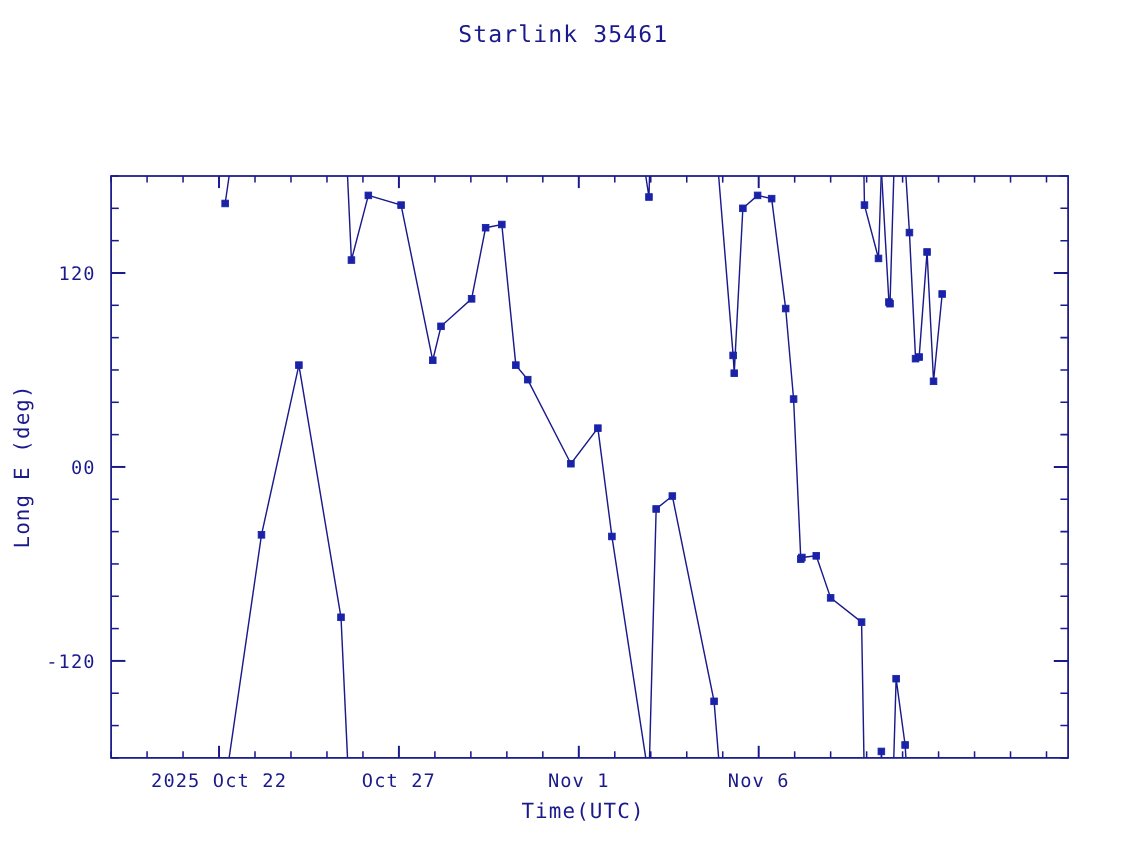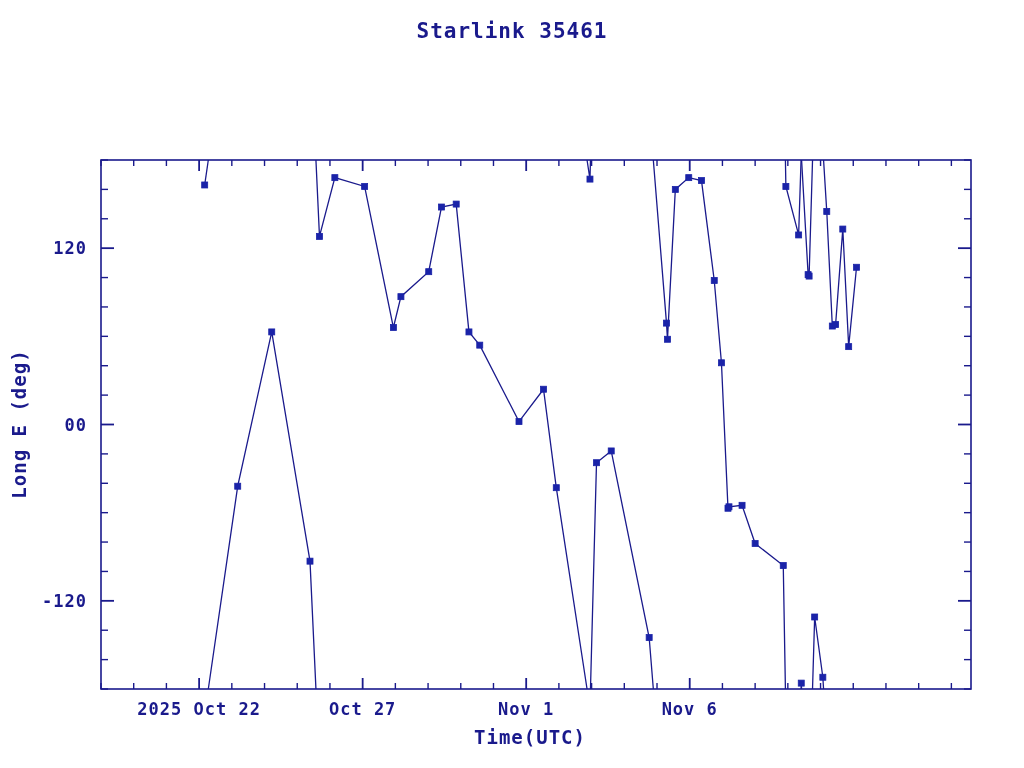--- a/index.html
+++ b/index.html
@@ -1,21 +1,21 @@
 <!DOCTYPE html>
 <html><head>
 <meta charset="utf-8">
 <style>
   html,body{margin:0;padding:0;}
   body{
     width:1024px;height:768px;background:#ffffff;
     font-family:"DejaVu Sans Mono","Liberation Mono",monospace;
     overflow:hidden;position:relative;
   }
-  #chart-root{position:absolute;left:0;top:0;width:851px;height:768px;font-weight:bold;}
+  #chart-root{position:absolute;left:0;top:0;width:851px;height:768px;}
   svg{display:block;}
   .axis-line{stroke:#1a1a8c;stroke-width:1.6;fill:none;}
   .tick{stroke:#1a1a8c;stroke-width:1.4;}
   .tick-major{stroke:#1a1a8c;stroke-width:1.8;}
   .txt{fill:#1a1a8c;font-family:"DejaVu Sans Mono","Liberation Mono",monospace;}
   .title-txt{font-size:21px;letter-spacing:1px;}
   .axis-title{font-size:19px;letter-spacing:1px;}
   .ticklabel{font-size:17px;letter-spacing:1px;}
   .dataline{fill:none;stroke:#1a1a8c;stroke-width:1.3;}
   .marker{fill:#1a23a8;stroke:#1a23a8;stroke-width:0.8;}

